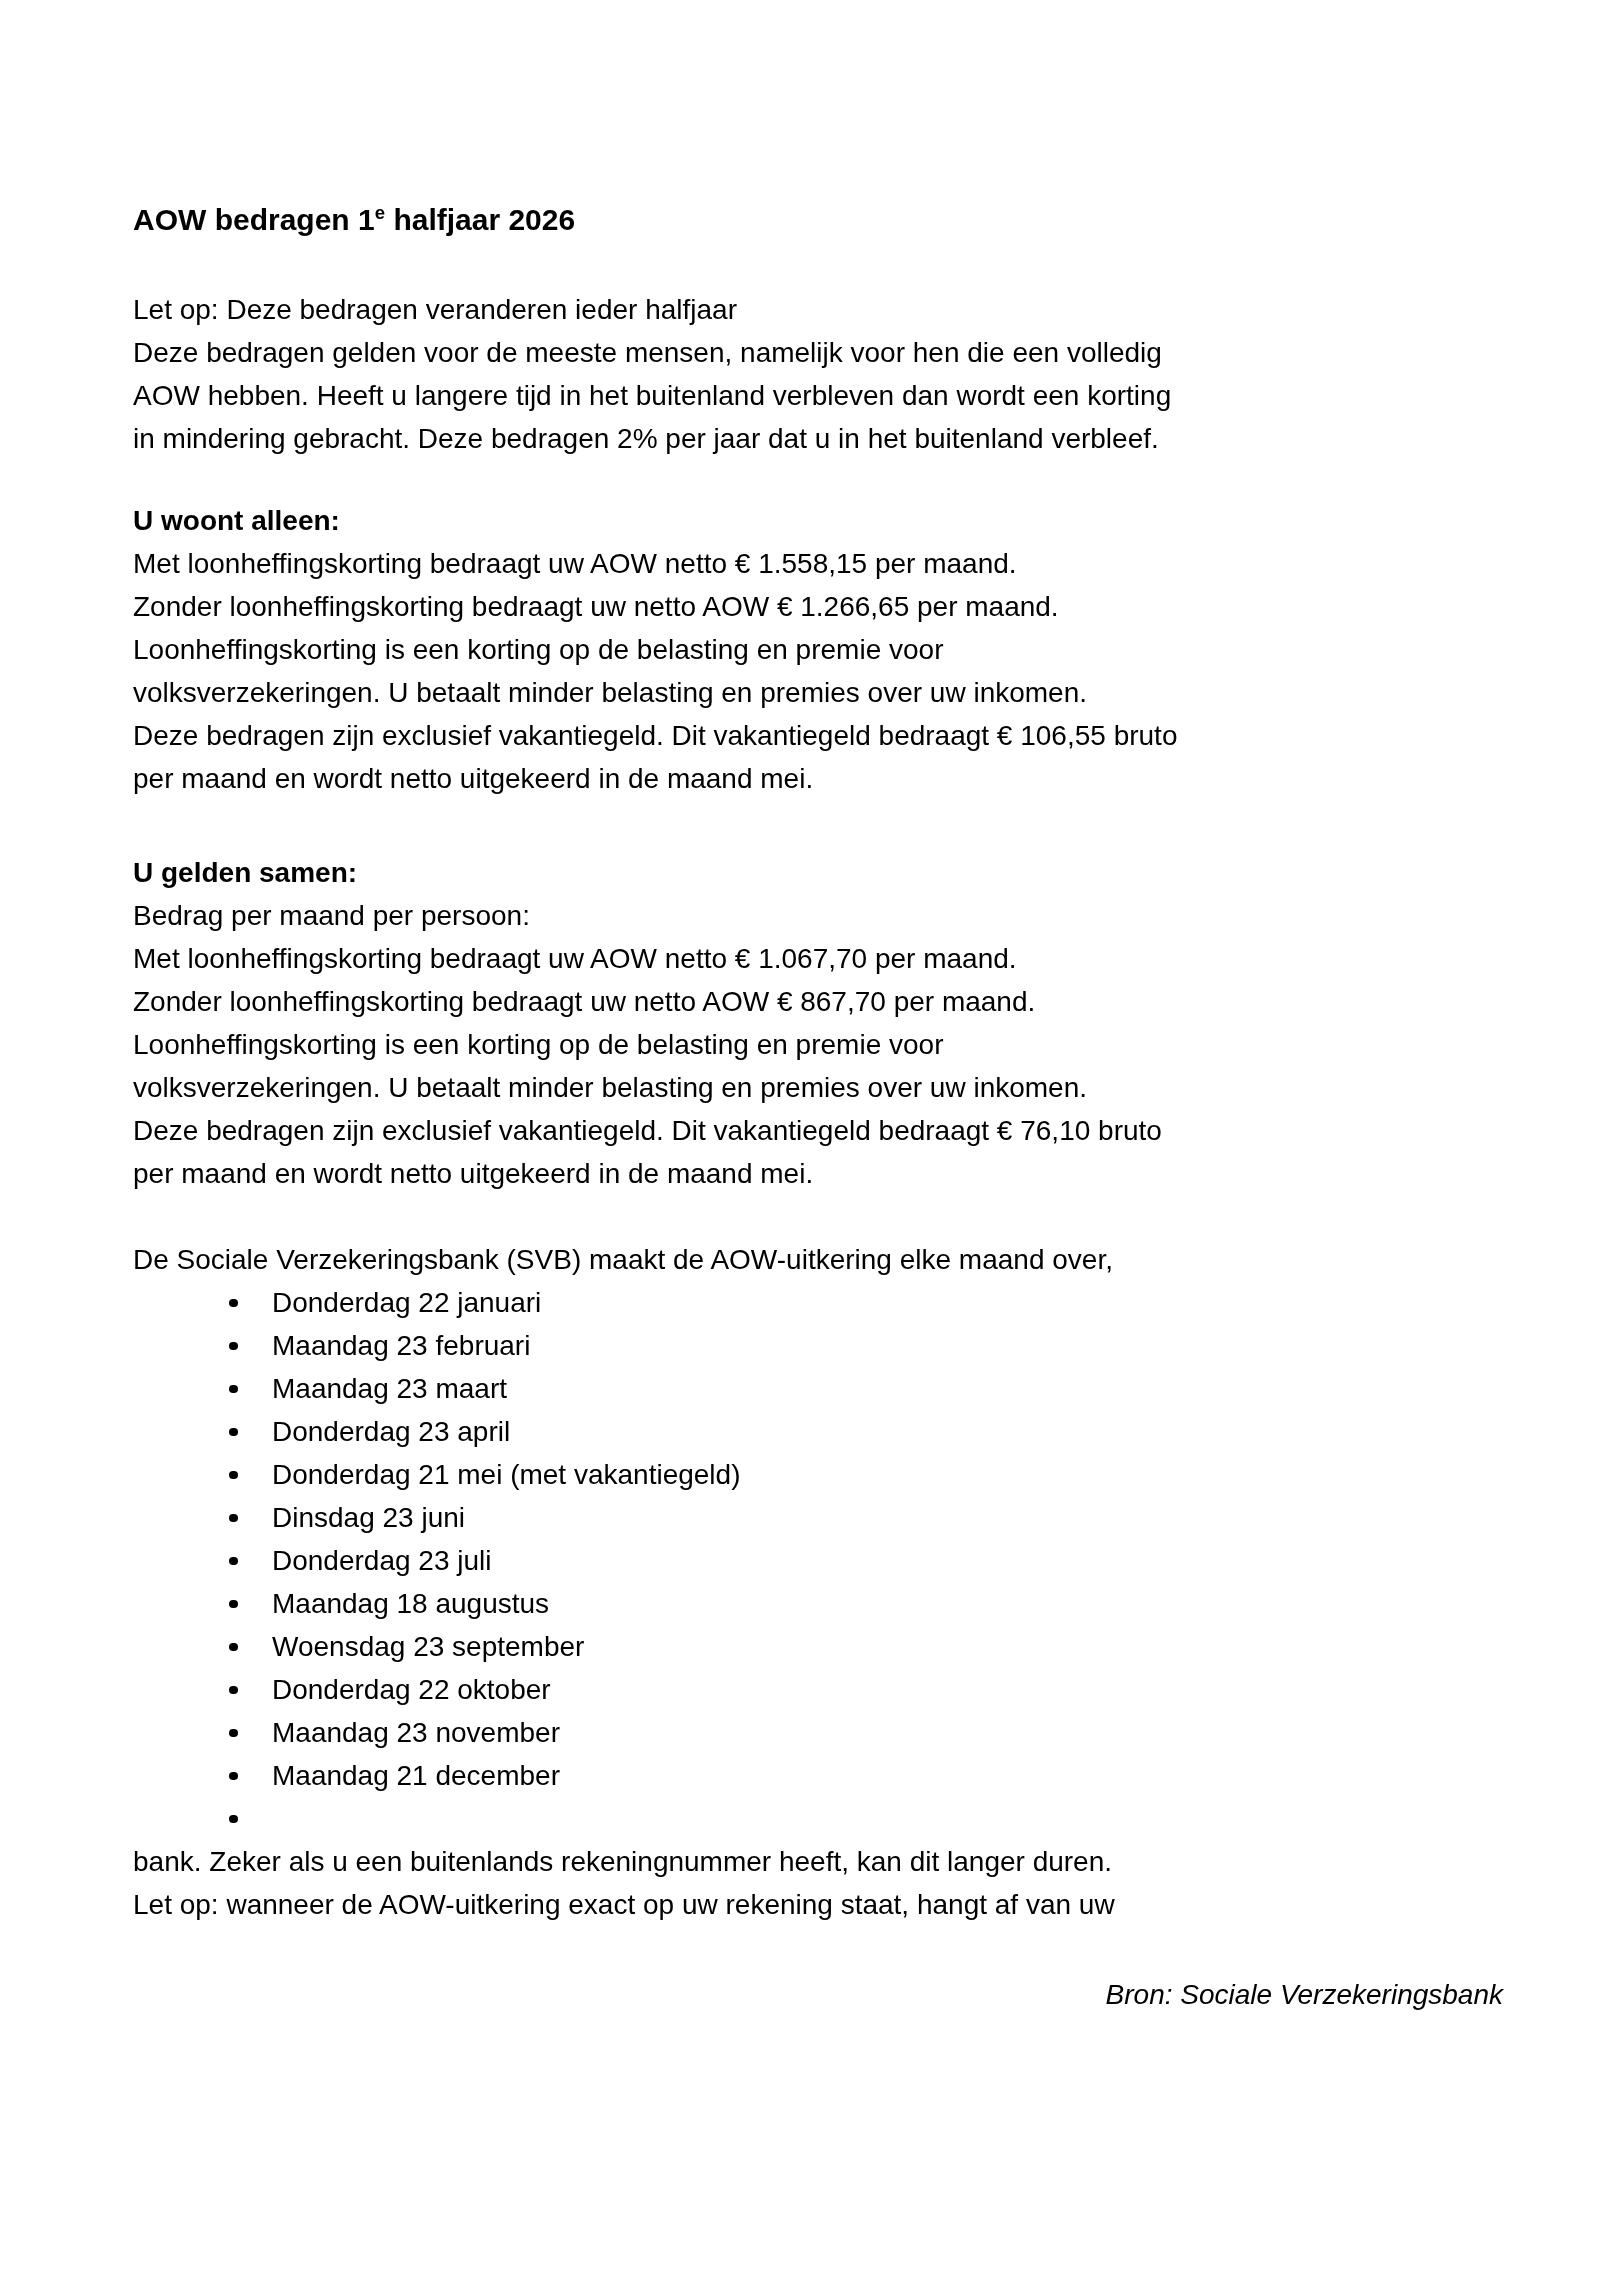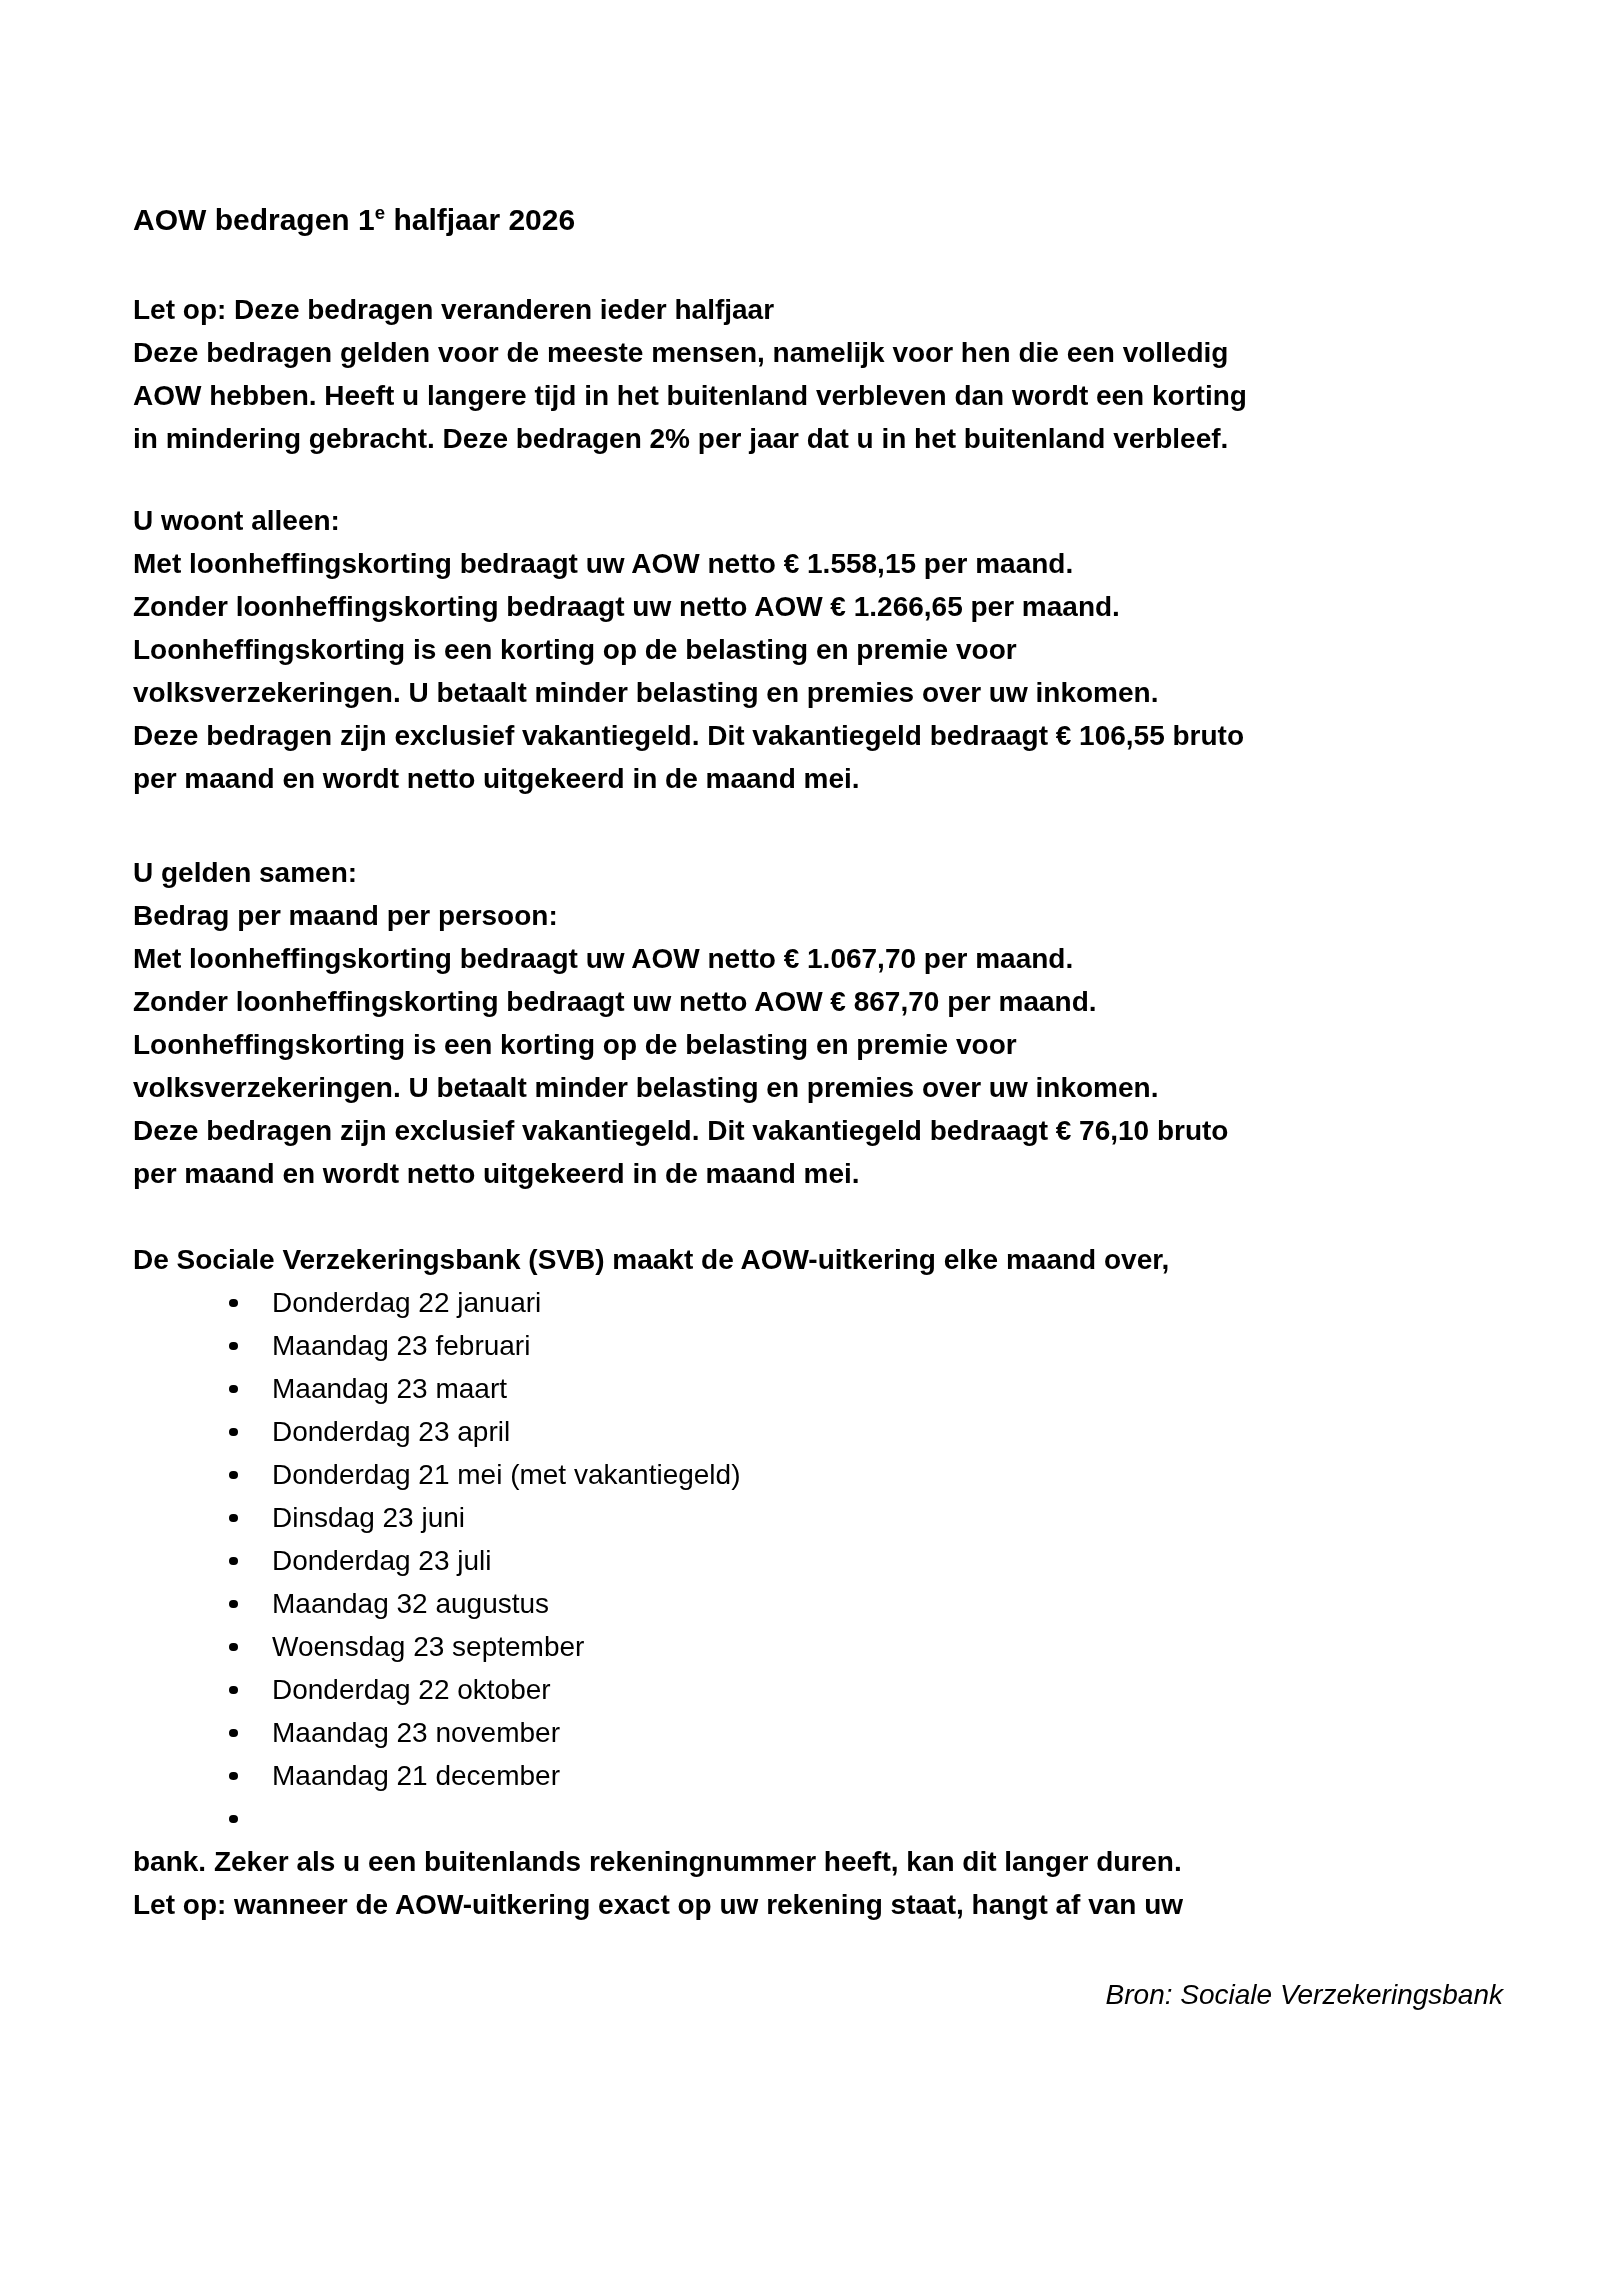--- a/index.html
+++ b/index.html
@@ -30,21 +30,21 @@
     line-height:0;
   }
   .para { margin:0; }
   .spacer-sm { height:39px; }
   .spacer-md { height:51px; }
   .spacer-heading { height:43px; }
   .section-heading {
     font-weight:bold;
     line-height:43px;
   }
-  .line { line-height:43px; white-space:nowrap;font-weight:bold; }
+  .line { line-height:43px; white-space:nowrap; }
   ul.pay-list { list-style:none; }
   ul.pay-list li {
     position:relative;
     padding-left:139px;
     line-height:43px;
     min-height:43px;
   }
   ul.pay-list li .bullet {
     position:absolute;
     left:96px;
@@ -108,21 +108,21 @@
       <div class="line">De Sociale Verzekeringsbank (SVB) maakt de AOW-uitkering elke maand over,</div>
 
       <ul class="pay-list">
         <li><span class="bullet"></span><span>Donderdag 22 januari</span></li>
         <li><span class="bullet"></span><span>Maandag 23 februari</span></li>
         <li><span class="bullet"></span><span>Maandag 23 maart</span></li>
         <li><span class="bullet"></span><span>Donderdag 23 april</span></li>
         <li><span class="bullet"></span><span>Donderdag 21 mei (met vakantiegeld)</span></li>
         <li><span class="bullet"></span><span>Dinsdag 23 juni</span></li>
         <li><span class="bullet"></span><span>Donderdag 23 juli</span></li>
-        <li><span class="bullet"></span><span>Maandag 32 augustus</span></li>
+        <li><span class="bullet"></span><span>Maandag 18 augustus</span></li>
         <li><span class="bullet"></span><span>Woensdag 23 september</span></li>
         <li><span class="bullet"></span><span>Donderdag 22 oktober</span></li>
         <li><span class="bullet"></span><span>Maandag 23 november</span></li>
         <li><span class="bullet"></span><span>Maandag 21 december</span></li>
         <li><span class="bullet"></span><span></span></li>
       </ul>
     </div>
 
     <div class="para note">
       <div class="line">bank. Zeker als u een buitenlands rekeningnummer heeft, kan dit langer duren.</div>

